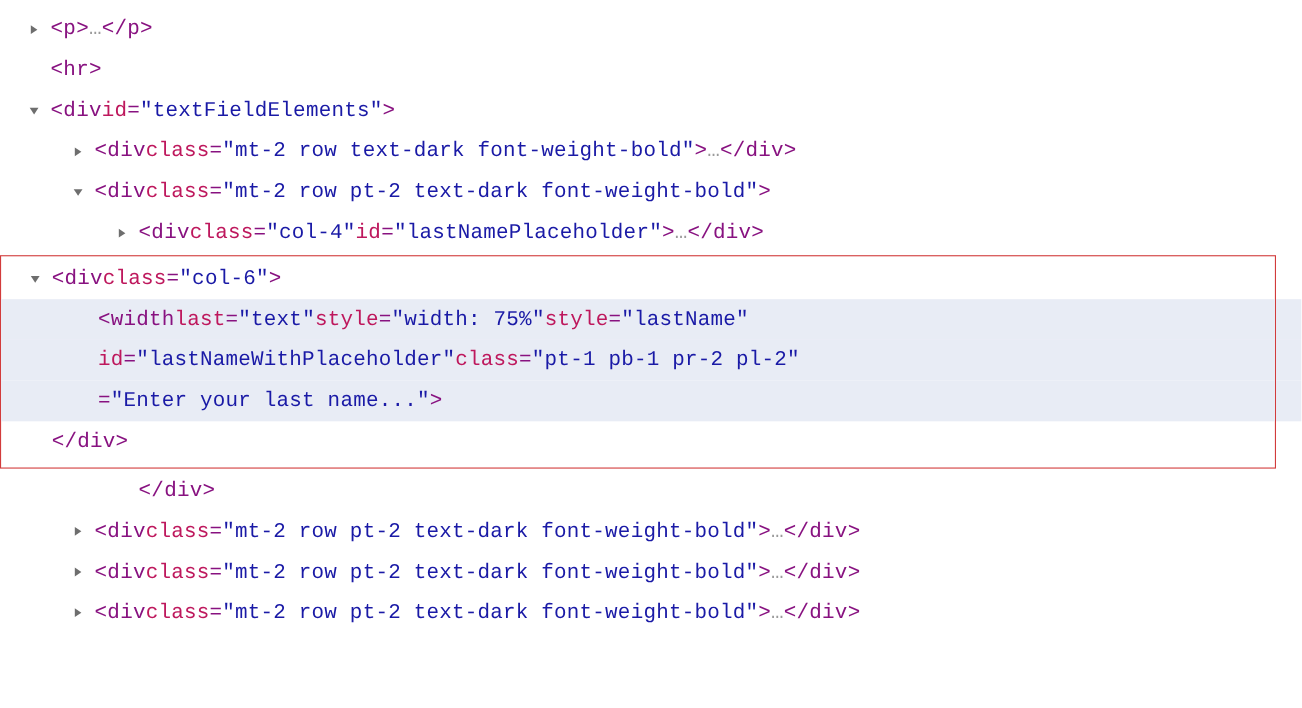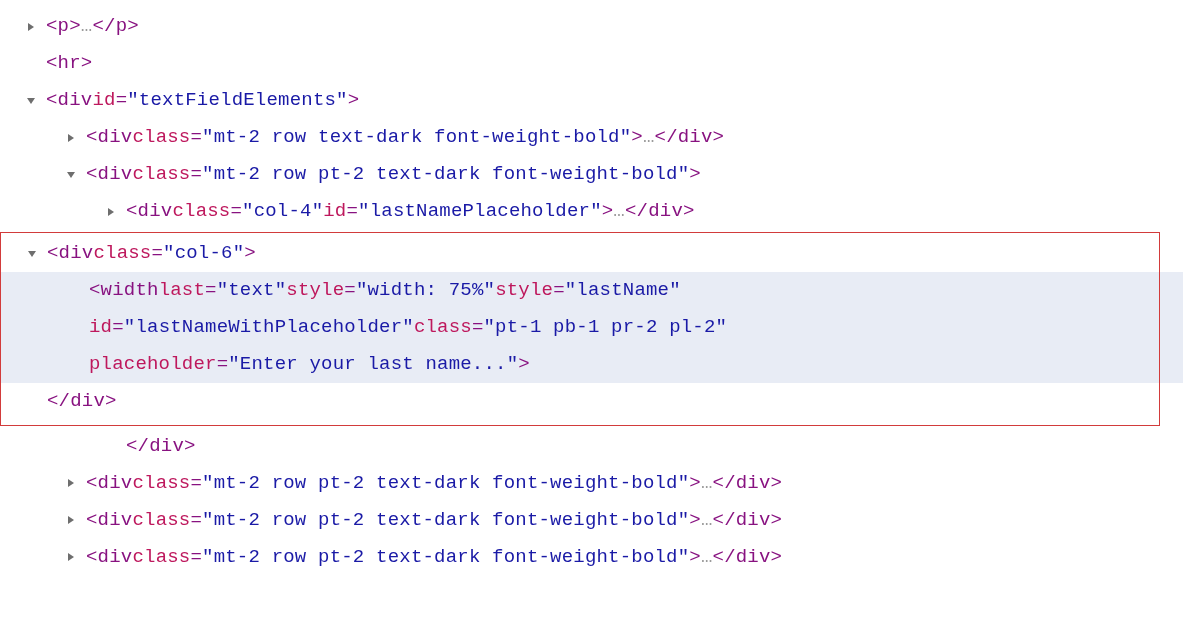--- a/index.html
+++ b/index.html
@@ -200,21 +200,20 @@
     <div class="line wrap-highlight">
       <span class="attr-name">id</span>
         <span class="attr-eq">=</span>
         <span class="attr-val">"lastNameWithPlaceholder"</span>
         <span> </span>
         <span class="attr-name">class</span>
         <span class="attr-eq">=</span>
         <span class="attr-val">"pt-1 pb-1 pr-2 pl-2"</span>
     </div>
     <div class="line wrap-highlight">
-      <span class="attr-name">placeholder</span>
         <span class="attr-eq">=</span>
         <span class="attr-val">"Enter your last name..."</span>
         <span class="tag-angle">&gt;</span>
     </div>
   </div>
 
   <div class="line" style="padding-left:46px">
     <span class="tag-angle">&lt;/</span>
       <span class="tag-name">div</span>
       <span class="tag-angle">&gt;</span>

